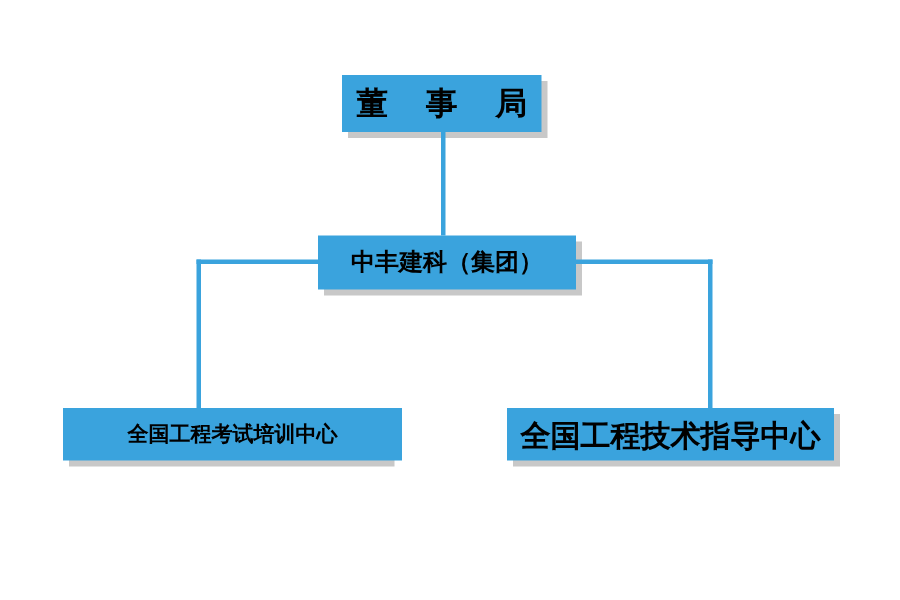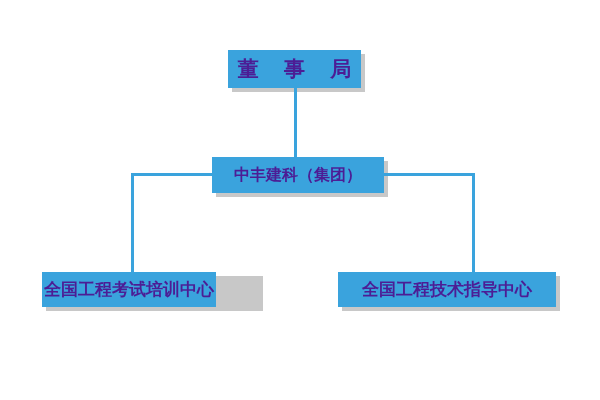--- a/index.html
+++ b/index.html
@@ -19,21 +19,21 @@
     width: 600px;
     height: 400px;
     background: #ffffff;
   }
 
   
   .node {
     position: absolute;
     box-sizing: border-box;
     background: #3aa3dd;
-    color: #4c1d95;
+    color: #000000;
     display: flex;
     align-items: center;
     justify-content: center;
     font-weight: bold;
     line-height: 1;
     white-space: nowrap;
     z-index: 3;
   }
   .node-shadow {
     position: absolute;
@@ -68,37 +68,37 @@
   #shadow-group {
     left: 216px;
     top: 161px;
     width: 172px;
     height: 36px;
   }
 
   #node-exam-center {
     left: 42px;
     top: 272px;
-    width: 174px;
+    width: 226px;
     height: 35px;
-    font-size: 17px;
+    font-size: 14px;
   }
   #shadow-exam-center {
     left: 46px;
     top: 276px;
     width: 217px;
     height: 35px;
   }
 
   #node-tech-center {
     left: 338px;
     top: 272px;
     width: 218px;
     height: 35px;
-    font-size: 17px;
+    font-size: 20px;
   }
   #shadow-tech-center {
     left: 342px;
     top: 276px;
     width: 218px;
     height: 35px;
   }
 
   
   .connector {

